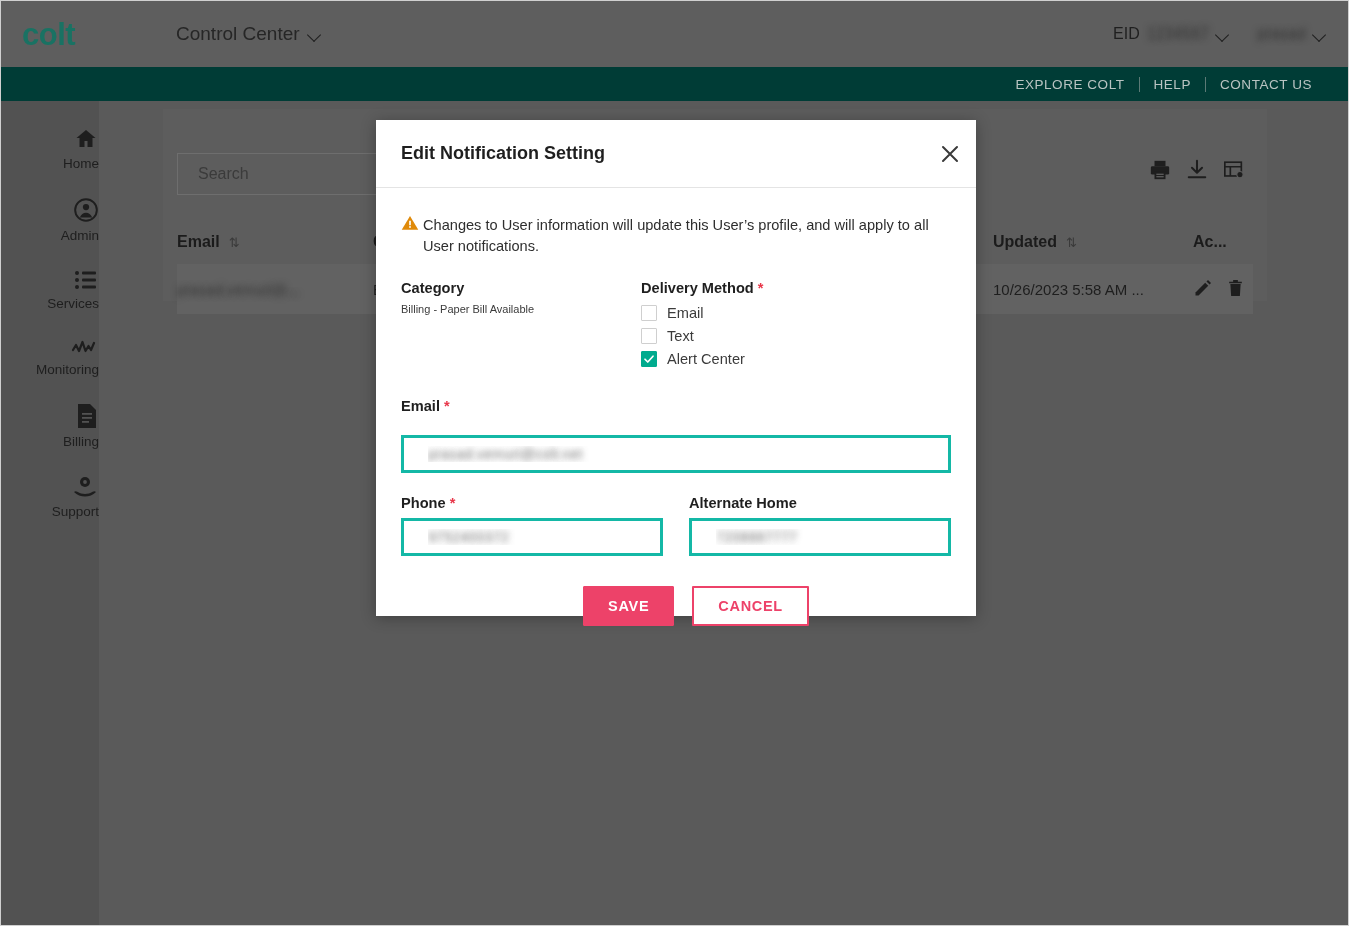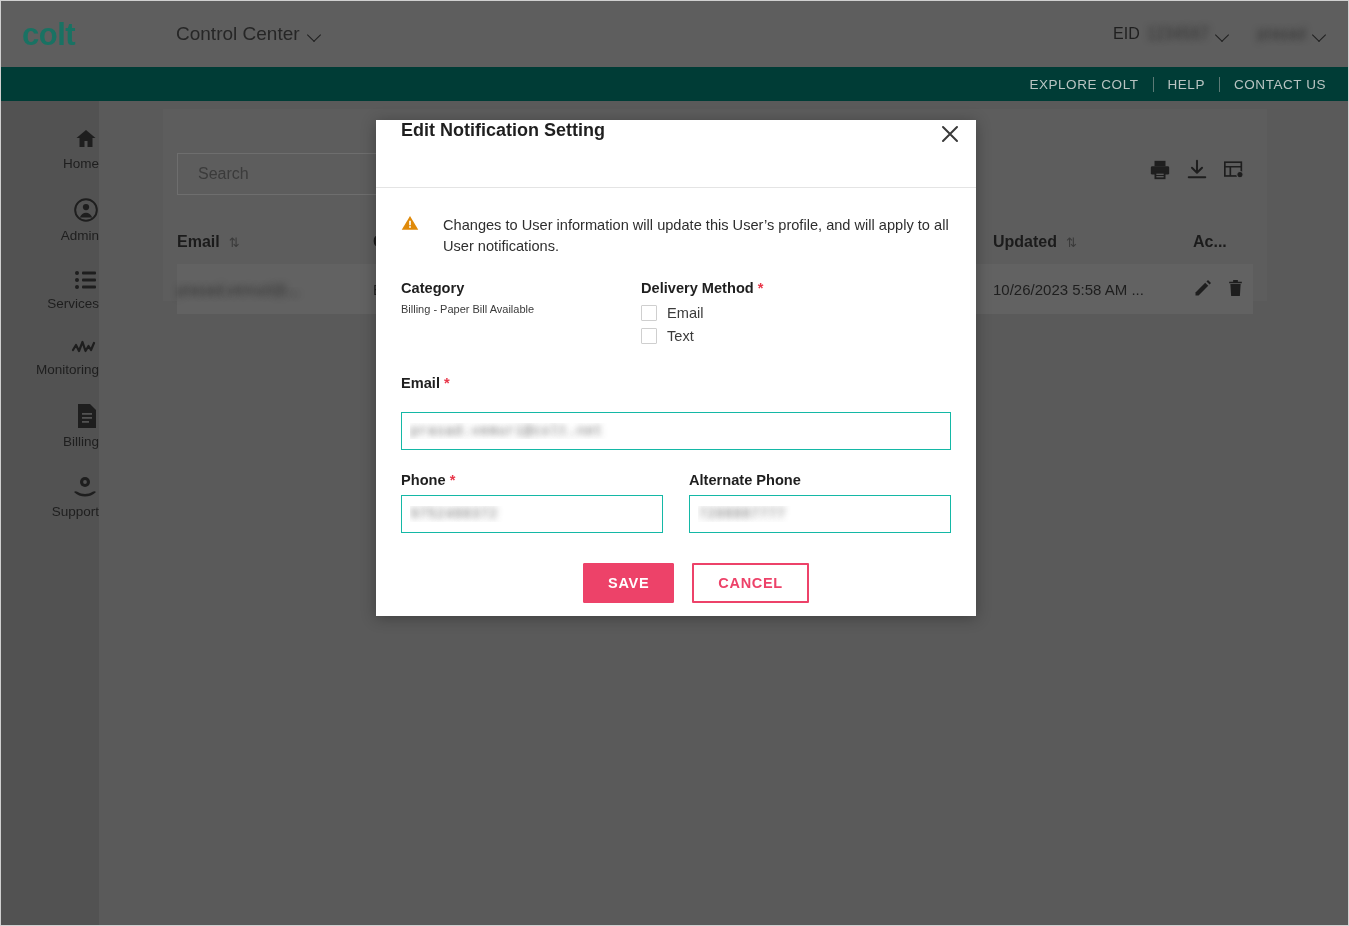--- a/index.html
+++ b/index.html
@@ -50,21 +50,21 @@
     content: ""; position: absolute; left: 1px; top: 2px;
     width: 9px; height: 9px;
     border-right: 1.6px solid #1f1f1f; border-bottom: 1.6px solid #1f1f1f;
     transform: rotate(45deg);
   }
 
   .utilnav {
     position: absolute; left: 0; top: 66px; right: 0; height: 34px;
     background: #003c36;
     display: flex; align-items: center; justify-content: flex-end;
-    padding-right: 8px; gap: 0;
+    padding-right: 22px; gap: 0;
   }
   .utilnav a {
     color: #b9c4c2; font-size: 13.5px; letter-spacing: 0.55px;
     text-decoration: none; padding: 0 14px;
   }
   .utilnav .divider { width: 1px; height: 15px; background: #5c7a76; }
 
   .sidebar {
     position: absolute; left: 0; top: 100px; width: 98px; bottom: 0;
     background: #525252;
@@ -113,35 +113,35 @@
 
   
   .backdrop { position: absolute; inset: 0; background: transparent; }
   .modal {
     position: absolute; left: 375px; top: 119px;
     width: 600px; height: 496px;
     background: #ffffff;
     box-shadow: 0 2px 14px rgba(0,0,0,0.30);
   }
   .modal-header {
-    height: 68px; display: flex; 
+    height: 68px; display: flex; align-items: center;
     padding: 0 12px 0 25px;
     border-bottom: 1px solid #e4e4e4;
     gap: 48px;
   }
   .modal-title { font-size: 18px; font-weight: 700; color: #1f1f1f; }
   .modal-close {
     margin-left: auto; width: 28px; height: 28px;
     display: flex; align-items: center; justify-content: center;
     cursor: pointer;
   }
   .modal-body { padding: 26px 25px 0 25px; }
 
   .alert-row {
-    display: flex; gap: 24px; align-items: flex-start;
+    display: flex; gap: 4px; align-items: flex-start;
     margin-bottom: 23px;
   }
   .alert-text { font-size: 14.6px; color: #2e2e2e; line-height: 1.44; padding-top: 1px; }
 
   .two-col { display: flex; margin-bottom: 26px; }
   .col-left { width: 240px; }
   .col-right { flex: 1; }
   .fld-label { font-size: 14.6px; font-weight: 700; color: #1f1f1f; margin-bottom: 7px; }
   .req { color: #e8374a; font-weight: 700; }
   .fld-value { font-size: 11px; color: #3b3b3b; }
@@ -153,23 +153,23 @@
     display: flex; align-items: center; justify-content: center;
     cursor: pointer; flex: none;
   }
   .cbx.checked { background: #00ab8e; border-color: #00ab8e; }
   .cbx-label { font-size: 14.6px; color: #3b3b3b; }
 
   .field-block { margin-bottom: 22px; }
   .field-block .fld-label { margin-bottom: 21px; }
   .text-input {
     width: 100%; height: 38px;
-    border: 1px solid #14b8a6; background: #ffffff;
-    padding: 0 8px;
-    font-family: Liberation Mono, monospace; font-size: 14.6px;
+    border: 3px solid #14b8a6; background: #ffffff;
+    padding: 0 24px;
+    font-family: Liberation Sans, sans-serif; font-size: 14.6px;
     color: transparent; text-shadow: 0 0 6px rgba(90,90,90,0.85);
   }
   .input-row { display: flex; gap: 26px; }
   .input-row > div { flex: 1; }
 
   .btn-row {
     display: flex; justify-content: center; gap: 18px;
     margin-top: 30px;
   }
   .btn {
@@ -389,20 +389,28 @@
             <span class="req">*</span>
           </div>
           <div class="cbx-row">
             <span class="cbx"></span>
             <span class="cbx-label">Email</span>
           </div>
           <div class="cbx-row">
             <span class="cbx"></span>
             <span class="cbx-label">Text</span>
           </div>
+          <div class="cbx-row">
+            <span class="cbx checked">
+              <svg width="12" height="12" viewBox="0 0 24 24" fill="none" stroke="#ffffff" stroke-width="3.4" stroke-linecap="round" stroke-linejoin="round">
+                  <path d="M4 12.5 9.5 18 20 6.5"></path>
+                </svg>
+            </span>
+            <span class="cbx-label">Alert Center</span>
+          </div>
         </div>
       </div>
 
       <div class="field-block">
         <div class="fld-label">
           <span>Email</span>
           <span class="req">*</span>
         </div>
         <input class="text-input" type="text" value="prasad.vemuri@colt.net" style="">
       </div>
@@ -410,21 +418,21 @@
       <div class="input-row">
         <div>
           <div class="fld-label">
             <span>Phone</span>
             <span class="req">*</span>
           </div>
           <input class="text-input" type="text" value="9752400372" style="">
         </div>
         <div>
           <div class="fld-label">
-            <span>Alternate Phone</span>
+            <span>Alternate Home</span>
           </div>
           <input class="text-input" type="text" value="7208887777" style="">
         </div>
       </div>
 
       <div class="btn-row">
         <button class="btn btn-primary">SAVE</button>
         <button class="btn btn-secondary">CANCEL</button>
       </div>
 

